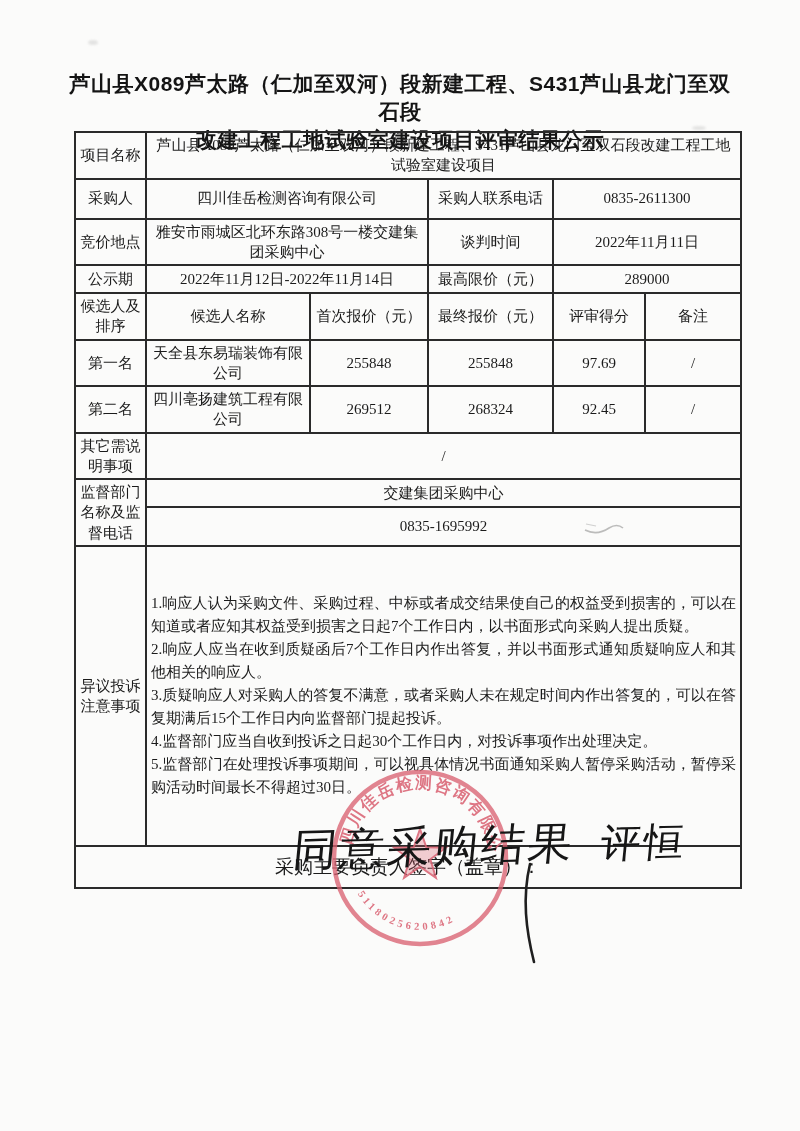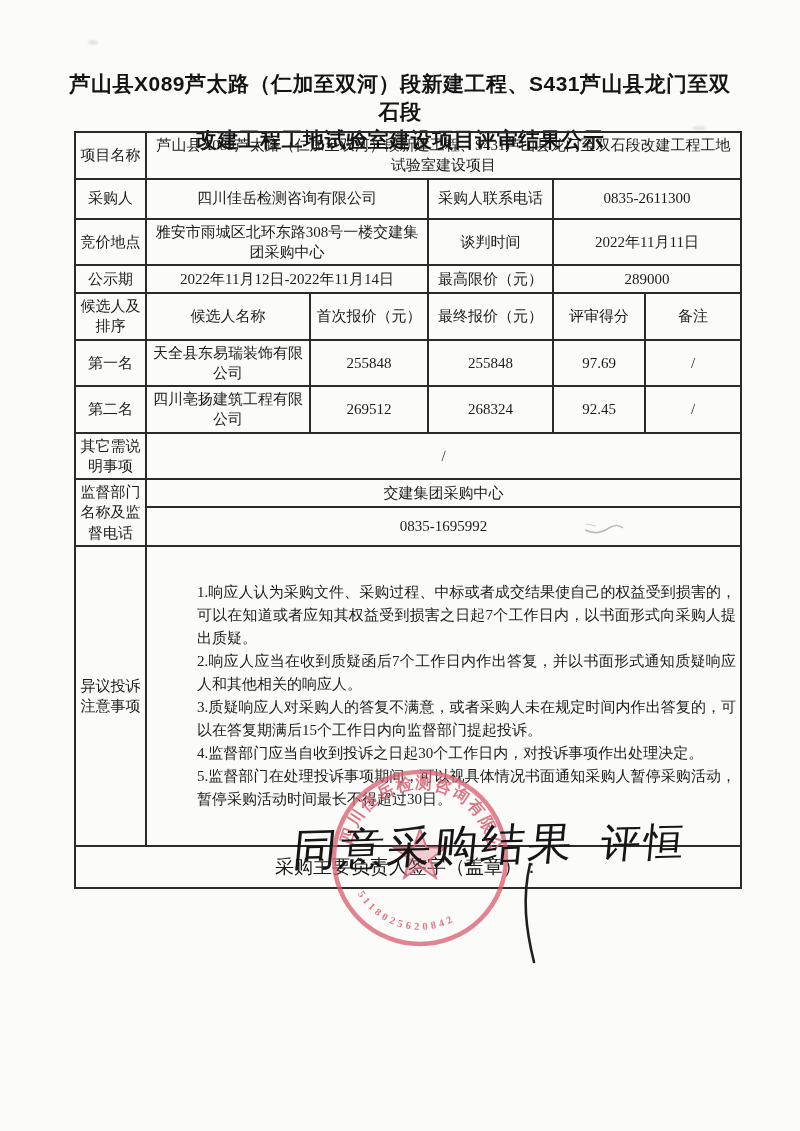--- a/index.html
+++ b/index.html
@@ -48,21 +48,21 @@
   tr.r-period    { height: 28px; }
   tr.r-chead     { height: 38px; }
   tr.r-cand      { height: 40px; }
   tr.r-other     { height: 42px; }
   tr.r-supa      { height: 23px; }
   tr.r-supb      { height: 36px; }
   tr.r-objection { height: 300px; }
   tr.r-sign      { height: 42px; }
 
   td.objection-cell { text-align: left; vertical-align: middle; padding: 8px 10px; }
-  .objection-item { font-size: 15px; line-height: 23px; text-align: justify; margin-left: 46px; }
+  .objection-item { font-size: 15px; line-height: 23px; text-align: justify; }
 
   td.sign-cell { text-align: left; padding-left: 8px; font-size: 19px; }
 
   
   .seal {
     position: absolute; left: 328px; top: 766px;
     width: 184px; height: 184px;
     opacity: 0.85;
     pointer-events: none;
   }

